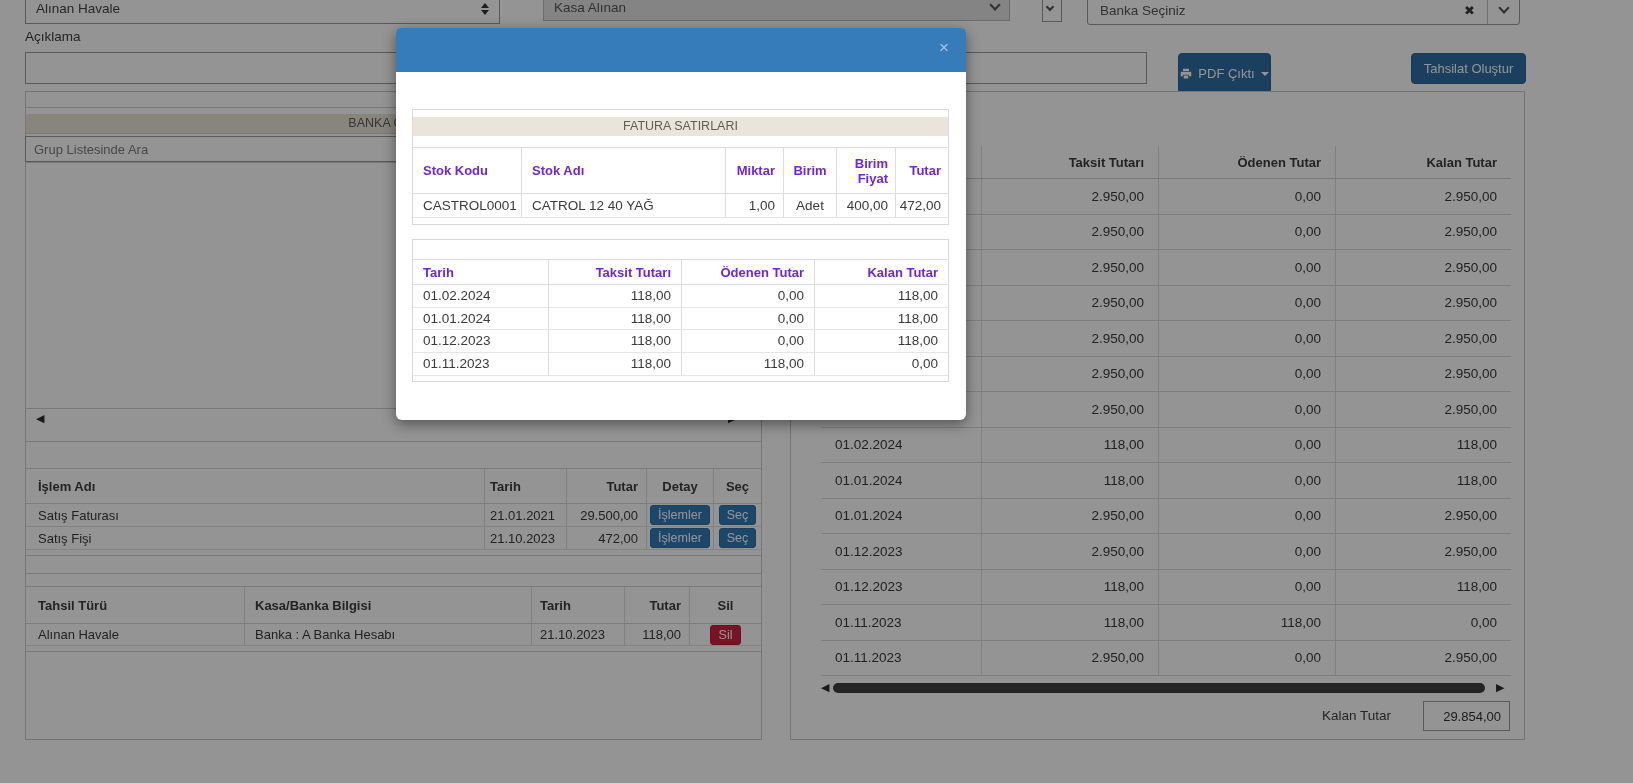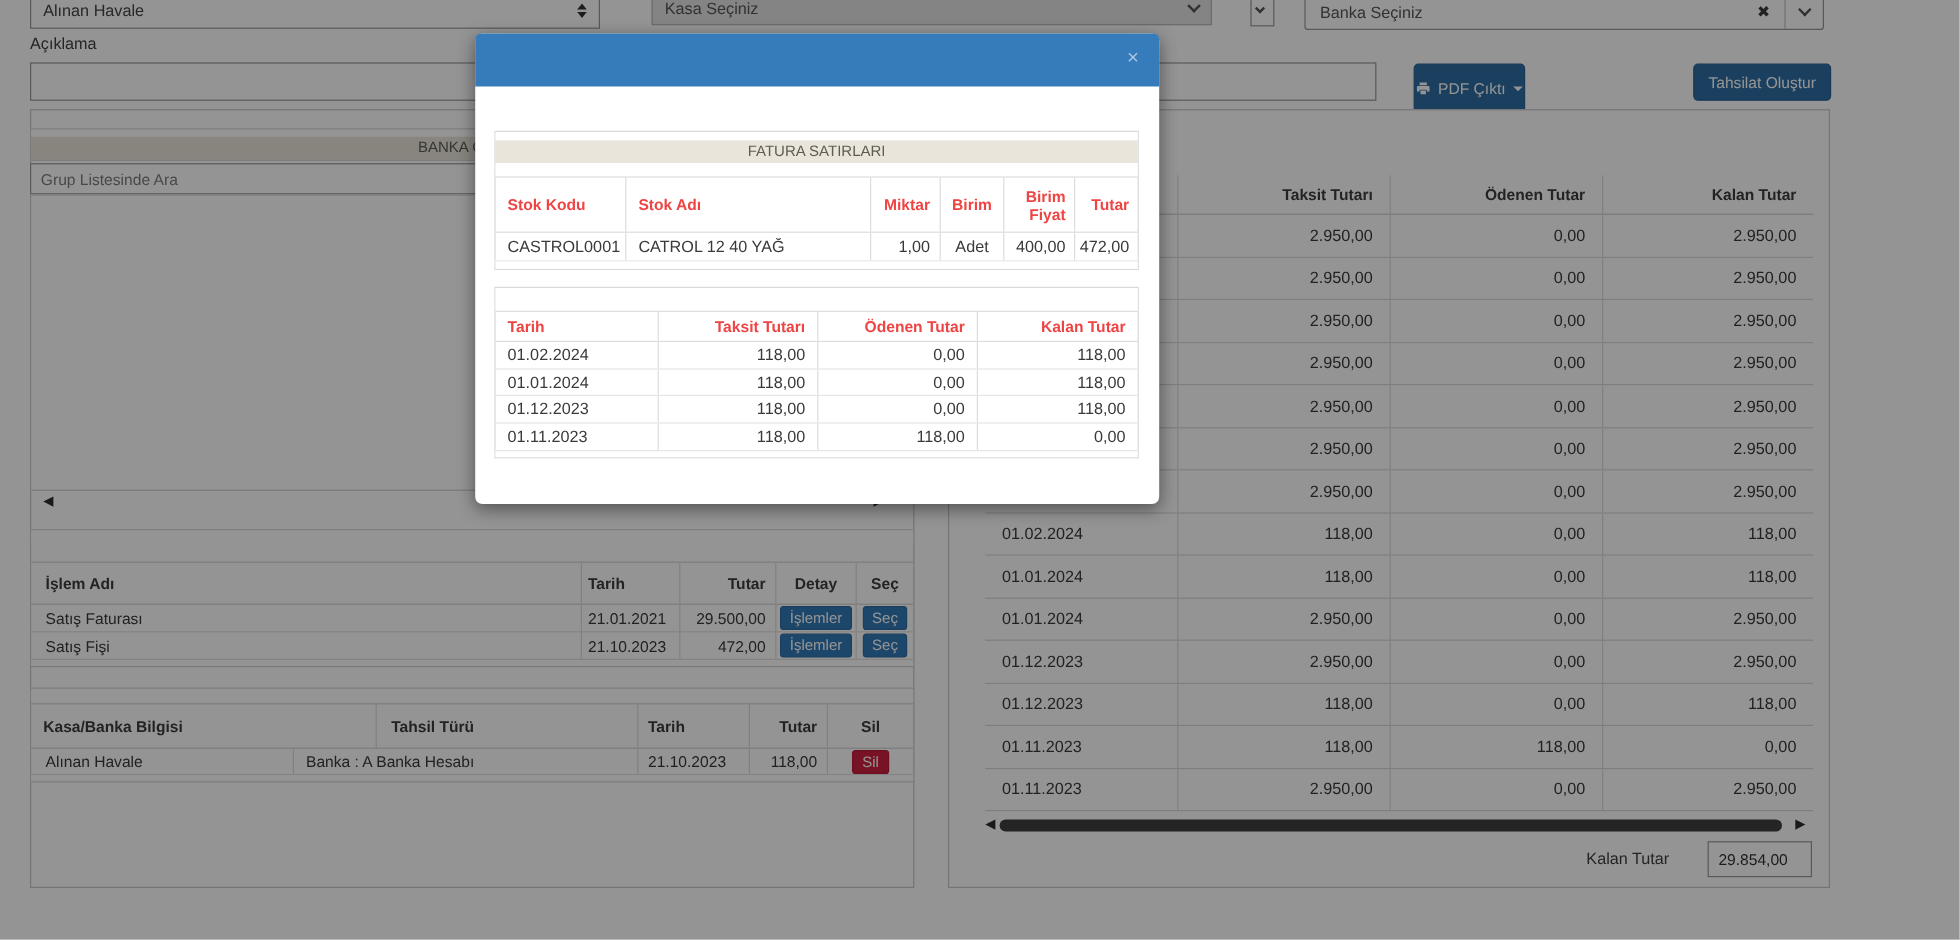--- a/index.html
+++ b/index.html
@@ -70,21 +70,21 @@
   .rc1 + div, .rc2 + div, .rc3 + div { border-left:1px solid #dcdcdc; }
   .thumb { position:absolute; height:10px; background:#3f3f3f; border-radius:5px; cursor:pointer; }
 
   
   #backdrop { position:absolute; inset:0; background:rgba(0,0,0,0.42); z-index:50; }
   #modal { position:absolute; left:396px; top:28px; width:570px; height:392px; z-index:100;
            background:#fff; border-radius:6px; box-shadow:0 4px 14px rgba(0,0,0,.45); }
   #modal-header { height:44px; background:#377cba; border-radius:5px 5px 0 0; position:relative; }
   #modal-close { position:absolute; right:17px; top:11px; font-size:17px; color:#a6c6e2; cursor:pointer; line-height:1; }
   .mtable { position:absolute; left:16px; width:537px; border:1px solid #d9d9d9; background:#fff; }
-  .mhdr { font-weight:bold; color:#ef4444; font-size:13px; border-top:1px solid #ddd; border-bottom:1px solid #ddd; }
+  .mhdr { font-weight:bold; color:#6d28d9; font-size:13px; border-top:1px solid #ddd; border-bottom:1px solid #ddd; }
   .mrow { font-size:13.5px; color:#3a3a3a; border-bottom:1px solid #e5e5e5; }
   .mc + .mc { border-left:1px solid #ddd; }
   .mc { height:100%; display:flex; align-items:center; }
   .m1c1{width:108px;padding-left:10px}.m1c2{width:204px;padding-left:10px}
   .m1c3{width:58px;justify-content:flex-end;padding-right:8px}
   .m1c4{width:53px;justify-content:center}
   .m1c5{width:59px;justify-content:flex-end;padding-right:7px;text-align:right;line-height:15px}
   .m1c6{width:53px;justify-content:flex-end;padding-right:7px}
   .m2c1{width:135px;padding-left:10px}
   .m2c2{width:133px;justify-content:flex-end;padding-right:10px}
@@ -101,21 +101,21 @@
   <div>
     <div class="abs sel" style="left:25px; top:-7px; width:475px; height:31px;">
       <span>Alınan Havale</span>
       <span class="spin">
           <i class="up"></i>
           <i class="down"></i>
         </span>
     </div>
 
     <div class="abs sel disabled" style="left:543px; top:-7px; width:467px; height:28px;">
-      <span>Kasa Seçiniz</span>
+      <span>Kasa Alınan</span>
       <span class="chev" style="margin-left:auto;"></span>
     </div>
 
     <div class="abs sel" style="left:1042px; top:-5px; width:20px; height:27px; padding:0 4px;">
       <span class="chev" style="width:6px;height:6px;"></span>
     </div>
 
     <div class="abs banka-wrap" style="left:1087px; top:-5px; width:433px; height:30px;">
       <div class="banka-main">
         <span>Banka Seçiniz</span>
@@ -191,22 +191,22 @@
             <button class="btn-small">Seç</button>
           </div>
       </div>
       <div class="strip" style="height:5px;"></div>
     </div>
 
     <div class="abs boxed" style="left:-1px; right:-1px; top:481px;">
       <div class="strip"></div>
       <div class="gap" style="height:6px;"></div>
       <div class="frow hdr" style="height:38px;">
+        <div class="c tc1">Tahsil Türü</div>
         <div class="c tc2">Kasa/Banka Bilgisi</div>
-        <div class="c tc1">Tahsil Türü</div>
         <div class="c tc3">Tarih</div>
         <div class="c tc4 num">Tutar</div>
         <div class="c tc5 ctr">Sil</div>
       </div>
       <div class="frow drow" style="height:22px;">
         <div class="c tc1">Alınan Havale</div>
         <div class="c tc2">Banka : A Banka Hesabı</div>
         <div class="c tc3">21.10.2023</div>
         <div class="c tc4 num">118,00</div>
         <div class="c tc5 ctr">
@@ -309,21 +309,21 @@
           <div class="rc3">0,00</div>
           <div class="rc4">2.950,00</div>
         </div>
     </div>
 
     <div class="abs tri" style="left:30px; top:589px;">◀</div>
     <div class="abs thumb" style="left:42px; top:591px; width:652px;"></div>
     <div class="abs tri" style="left:705px; top:589px;">▶</div>
 
     <div class="abs lbl" style="left:400px; top:616px; width:200px; text-align:right;">Kalan Tutar</div>
-    <input class="abs inp" style="left: 632px; top: 609px; width: 87px; height: 30px; text-align: left;" type="text" value="29.854,00">
+    <input class="abs inp" style="left: 632px; top: 609px; width: 87px; height: 30px; text-align: right;" type="text" value="29.854,00">
   </div>
 
 </div>
 
 <div id="backdrop"></div>
 
 <div id="modal">
   <div id="modal-header">
     <span id="modal-close">×</span>
   </div>

